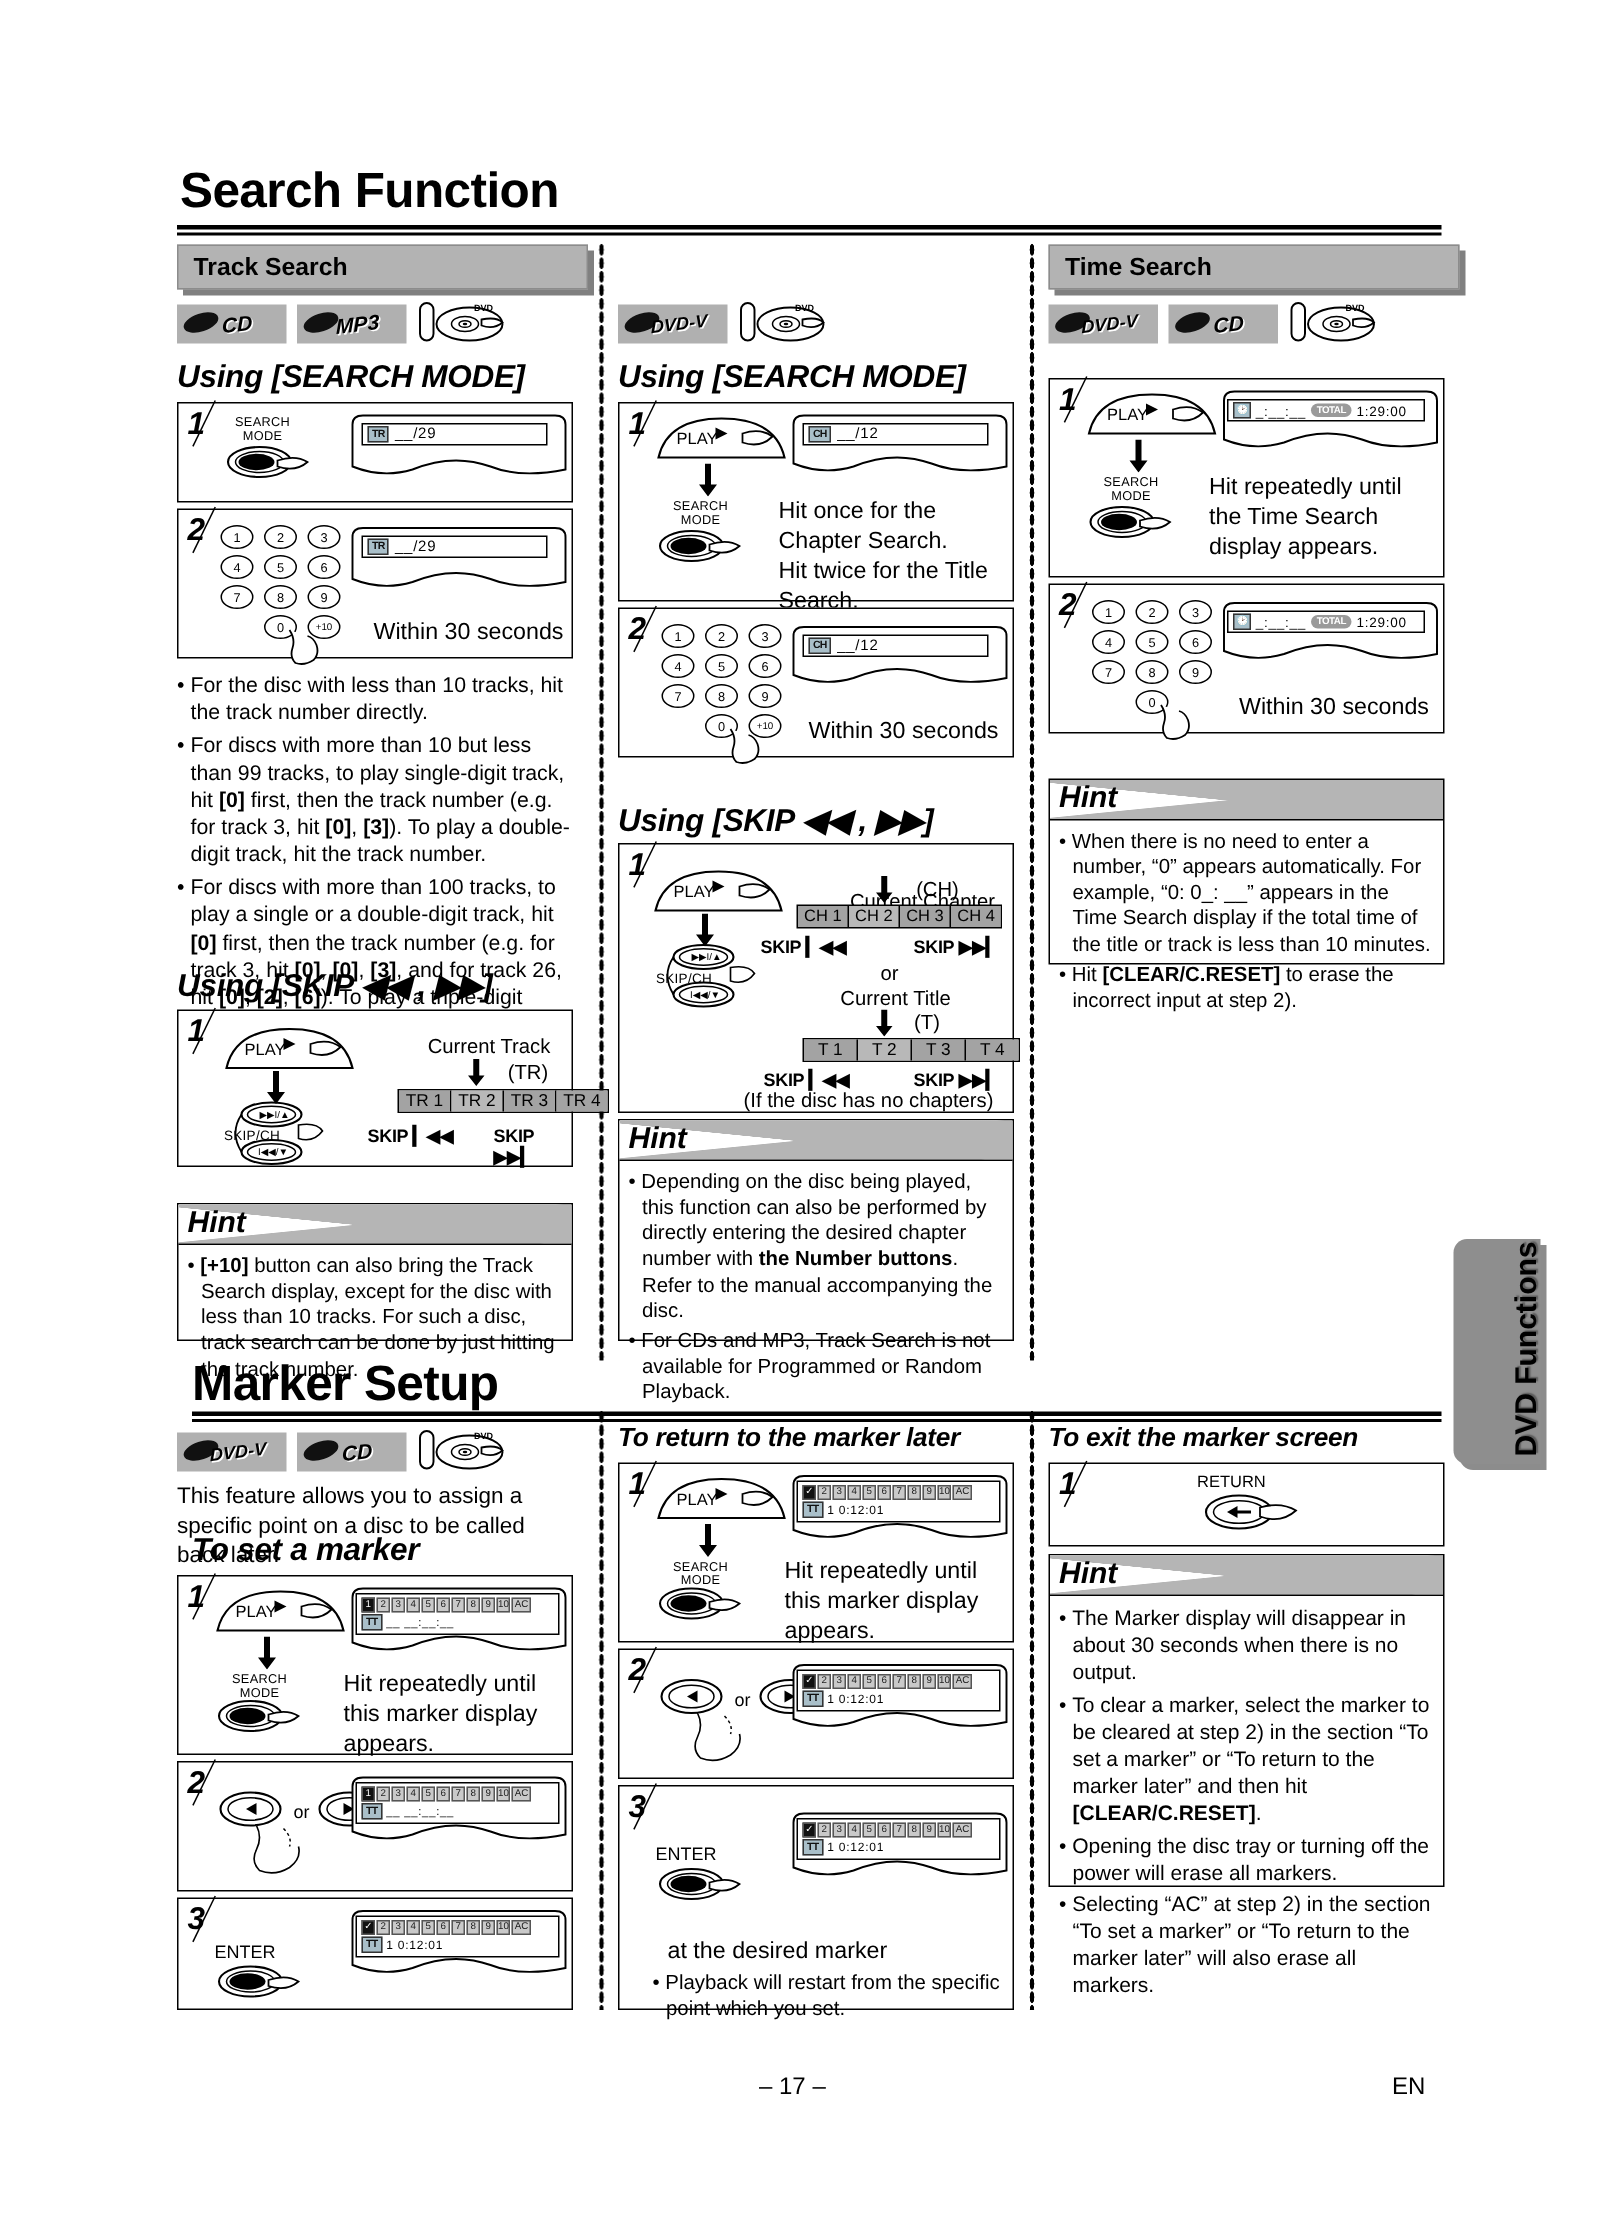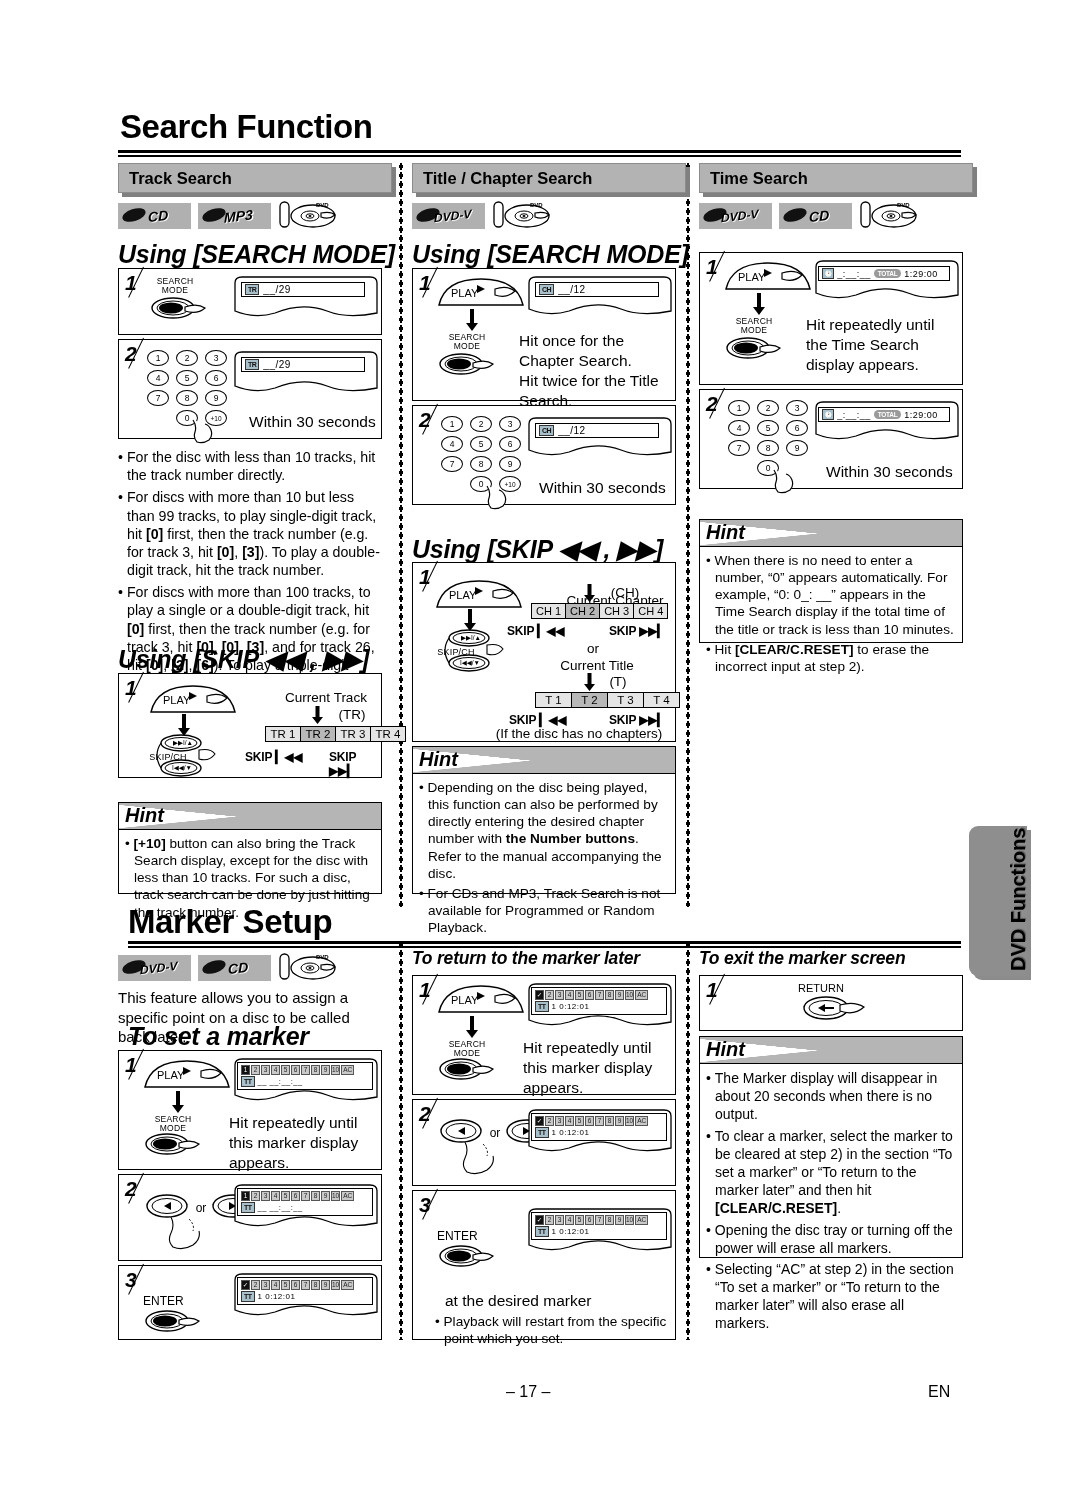--- a/index.html
+++ b/index.html
@@ -17,21 +17,21 @@
   .maintitle-rule{position:absolute;border-top:3px solid #000;border-bottom:2px solid #000;height:2px;}
 
   .secbar{
     position:absolute;background:#b3b3b3;box-shadow:4px 4px 0 #808080;
     border:1px solid #8c8c8c;
     display:flex;align-items:center;padding-left:10px;
     font-weight:bold;font-size:16.5px;
   }
 
   .ital{
-    position:absolute;font-style:italic;font-weight:bold;font-size:25px;
+    position:absolute;font-style:italic;font-weight:bold;font-size:21px;
     letter-spacing:-0.2px;white-space:nowrap;
   }
   .ital.small{font-size:17.5px;}
 
   
   .badge{
     position:absolute;background:#b0b0b0;height:26px;width:73px;
     display:flex;align-items:center;justify-content:center;
     overflow:hidden;
   }
@@ -118,21 +118,21 @@
   .mk.sel{background:#111;color:#fff;}
   .mkac{
     background:#c9c9c9;border:0.8px solid #555;font-size:6.5px;line-height:8px;
     padding:0 1px;color:#222;
   }
 
   
   .trrow{position:absolute;display:flex;border:1.3px solid #000;}
   .trrow div{
     border-right:1.3px solid #000;font-size:11.5px;padding:1px 4px;
-    text-align:center;min-width:26px;background:#e5e5e5;
+    text-align:center;min-width:26px;background:#a3a3a3;
   }
   .trrow div:last-child{border-right:none;text-align:center;}
   .trrow div.hi{background:#b8b8b8;}
   .caplbl{position:absolute;font-size:13.5px;text-align:center;}
   .skiplbl{position:absolute;font-size:12px;font-weight:bold;letter-spacing:-0.2px;}
 
   
   .sidetab{
     position:absolute;background:#8e8e8e;border-radius:9px 0 0 9px;
     box-shadow:4px 4px 0 rgba(120,120,120,.85);
@@ -279,23 +279,20 @@
   <div class="hintbox" style="left:118px;top:802px;width:264px;height:92px;">
     <div class="hinthead">
       <div class="wedge"></div>
       <div class="lbl">Hint</div>
     </div>
     <div class="hintbody">
       <p><b>[+10]</b> button can also bring the Track Search display, except for the disc with less than 10 tracks. For such a disc, track search can be done by just hitting the track number.</p>
     </div>
   </div>
 
-  <div class="secbar" style="left:412px;top:163px;width:262px;height:28px;">
-    <span>Title / Chapter Search</span>
-  </div>
 
   <div class="badge" style="left:412px;top:203px;">
     <span style="font-size:12px;">DVD-V</span>
   </div>
   <svg class="discicon" style="left:492px;top:200px;" viewBox="0 0 64 30">
     <rect x="2" y="2" width="9" height="25" rx="4.5" fill="none" stroke="#000" stroke-width="1.3"></rect>
     <ellipse cx="35" cy="16" rx="22" ry="11" fill="none" stroke="#000" stroke-width="1.3"></ellipse>
     <ellipse cx="32" cy="16" rx="9" ry="5" fill="none" stroke="#000" stroke-width="1"></ellipse>
     <ellipse cx="32" cy="16" rx="4" ry="2.2" fill="none" stroke="#000" stroke-width="1"></ellipse>
     <ellipse cx="32" cy="16" rx="1.5" ry="0.9" fill="#000"></ellipse>
@@ -807,21 +804,21 @@
       <path d="M40 11 q14 -4 24 2 q-10 9 -24 4z" fill="#fff" stroke="#000" stroke-width="1.2"></path>
     </svg>
   </div>
 
   <div class="hintbox" style="left:699px;top:1036px;width:264px;height:222px;">
     <div class="hinthead">
       <div class="wedge"></div>
       <div class="lbl">Hint</div>
     </div>
     <div class="hintbody" style="font-size:14px;line-height:1.3;">
-      <p>The Marker display will disappear in about 20 seconds when there is no output.</p>
+      <p>The Marker display will disappear in about 30 seconds when there is no output.</p>
       <p>To clear a marker, select the marker to be cleared at step 2) in the section “To set a marker” or “To return to the marker later” and then hit <b>[CLEAR/C.RESET]</b>.</p>
       <p>Opening the disc tray or turning off the power will erase all markers.</p>
       <p>Selecting “AC” at step 2) in the section “To set a marker” or “To return to the marker later” will also erase all markers.</p>
     </div>
   </div>
 
   <div class="sidetab" style="left:969px;top:826px;width:58px;height:150px;">
     <span style="left:38px;top:145px;">DVD Functions</span>
   </div>
 

